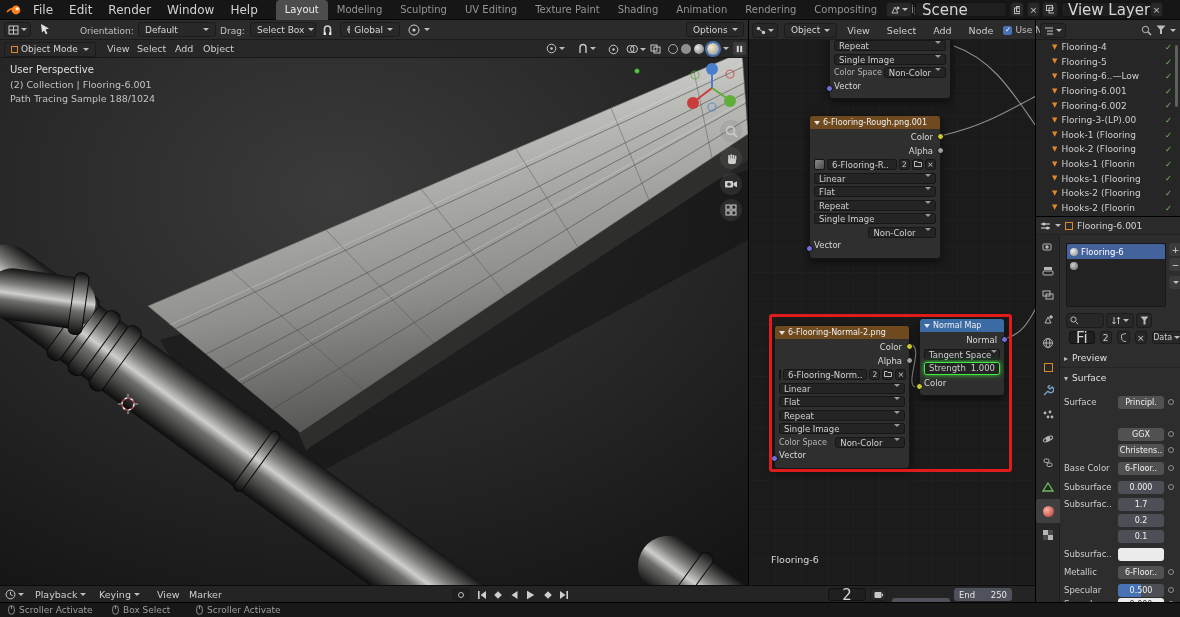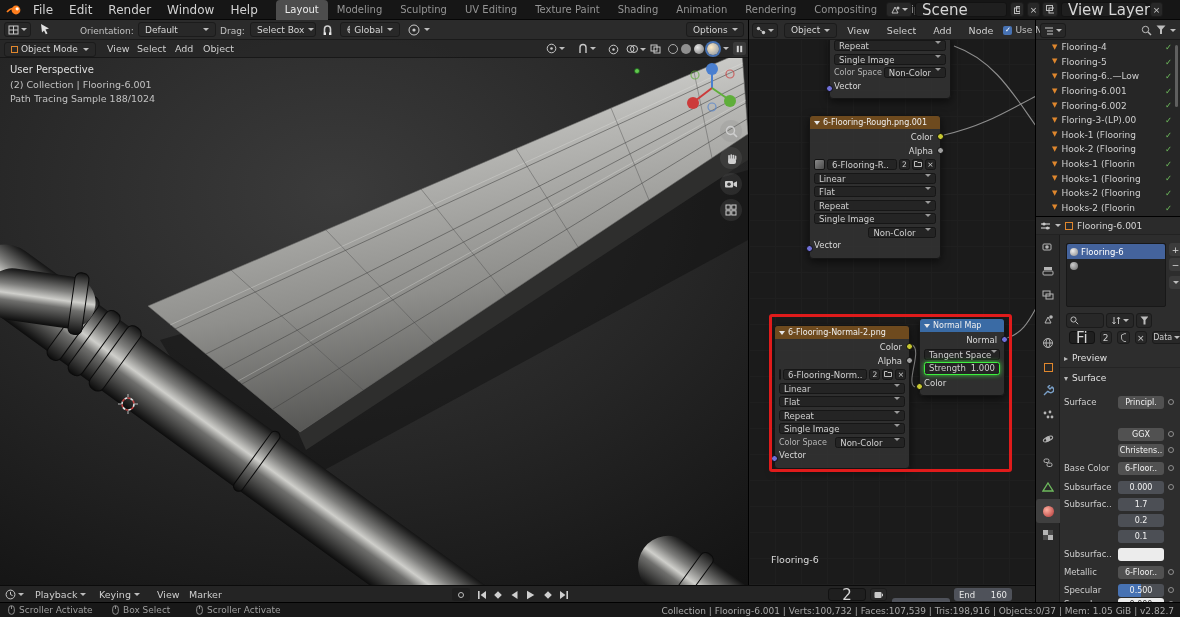--- a/index.html
+++ b/index.html
@@ -882,21 +882,21 @@
           <rect x="0.5" y="2" width="7" height="6" rx="1" fill="#c9c9c9"></rect>
           <polygon points="8,4 11.5,2.2 11.5,7.8 8,6" fill="#c9c9c9"></polygon>
         </svg>
       </span>
     <span class="abs flex" style="left:892px;top:12px;width:58px;height:31px;background:#4f525a;border-radius:3px;padding:0 5px;font-size:8.5px;color:#e8e8e8;justify-content:space-between">
         <span>Start</span>
         <span>1</span>
       </span>
     <span class="abs flex" style="left:954px;top:2px;width:58px;height:13px;background:#4f525a;border-radius:3px;padding:0 5px;font-size:8.5px;color:#e8e8e8;justify-content:space-between">
         <span>End</span>
-        <span>160</span>
+        <span>250</span>
       </span>
   </div>
 
   <div class="abs" style="left:0;top:602px;width:1180px;height:15px;background:#181818;border-top:1px solid #000;z-index:8">
     <span class="hint abs" style="left:8px;top:2px">
       <svg width="7" height="10">
           <rect x="0.7" y="0.7" width="5.6" height="8.6" rx="2.8" fill="none" stroke="#8f8f8f"></rect>
           <line x1="3.5" y1="1" x2="3.5" y2="4" stroke="#8f8f8f"></line>
         </svg>
       <span>Scroller Activate</span>
@@ -908,16 +908,15 @@
         </svg>
       <span>Box Select</span>
     </span>
     <span class="hint abs" style="left:196px;top:2px">
       <svg width="7" height="10">
           <rect x="0.7" y="0.7" width="5.6" height="8.6" rx="2.8" fill="none" stroke="#8f8f8f"></rect>
           <line x1="3.5" y1="1" x2="3.5" y2="4" stroke="#8f8f8f"></line>
         </svg>
       <span>Scroller Activate</span>
     </span>
-    <span class="abs" style="right:6px;top:3px;font-size:9px;color:#a8a8a8;white-space:nowrap">Collection | Flooring-6.001 | Verts:100,732 | Faces:107,539 | Tris:198,916 | Objects:0/37 | Mem: 1.05 GiB | v2.82.7</span>
   </div>
 
 </div>
 
 </body></html>

